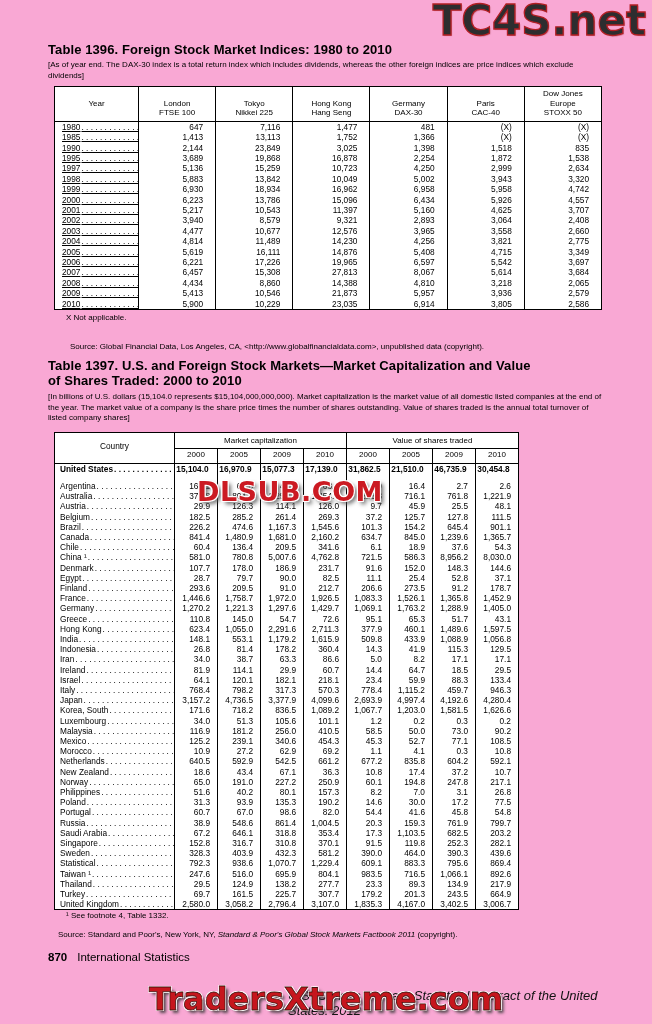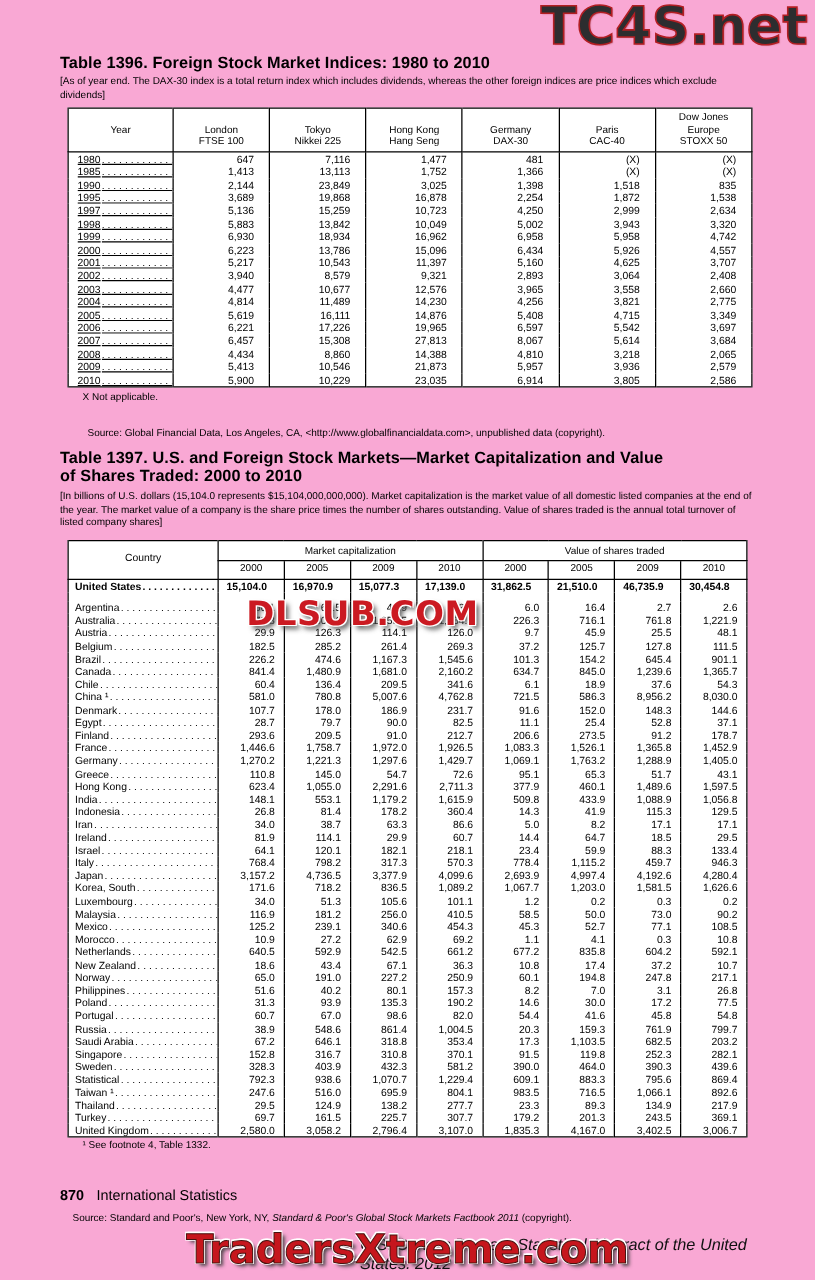--- a/index.html
+++ b/index.html
@@ -59,31 +59,31 @@
   #t1396 { left:54px; top:86px; width:548px; }
   #t1396 thead th { border-bottom:1.1px solid #000; }
   #t1396 th.yearhead { vertical-align:middle; }
   #t1396 tbody td { height:10.4px; line-height:10.4px; font-size:8.3px; vertical-align:middle; }
   #t1396 tbody td.num { padding-right:12px; }
   #t1396 td.stub { padding-left:7px;text-decoration:underline; }
   #t1396-footx { position:absolute; left:66px; top:313px; font-size:8px; }
   #t1396-src  { position:absolute; left:58px; top:342px; font-size:8px;margin-left:12px; }
 
   
-  #t1397 { left:54px; top:432px; width:544px; }
+  #t1397 { left:54px; top:432px; width:465px; }
   #t1397 thead th.hc { vertical-align:middle; border-bottom:1.1px solid #000; font-size:8.3px; }
   #t1397 thead th.grp { border-bottom:1px solid #000; padding:2.5px 0; }
   #t1397 thead tr.yr th { border-bottom:1.1px solid #000; padding:1.5px 0 3px 0; }
   #t1397 tbody td { height:10.2px; line-height:10.2px; font-size:8.3px; vertical-align:middle; }
   #t1397 tbody td.num { padding-right:7px; }
   #t1397 td.stub { padding-left:5px; }
   #t1397 tr.us td { font-weight:700;text-align:center; }
   #t1397 tr.sp td { height:7px; line-height:7px; }
   #t1397-foot1 { position:absolute; left:66px; top:911px; font-size:8px; }
-  #t1397-src  { position:absolute; left:58px; top:970px; font-size:8px; }
+  #t1397-src  { position:absolute; left:58px; top:930px; font-size:8px; }
   .ital { font-style:italic; }
 
   
   #footer-line { position:absolute; left:48px; top:951px; font-size:11.5px; }
   #footer-line .pageno { font-weight:700; margin-right:10px; }
   #credit-line { position:absolute; left:288px; top:988px; width:330px; font-size:13px; color:#111; }
 </style>
 </head>
 <body>
 
@@ -1084,21 +1084,21 @@
               <span class="dots">. . . . . . . . . . . . . . . . . . . . . . . . . . . . . . . . . . . . . . . . . . . . . . . . . . . . . . . . . . . . . . . . . . . . . . . . . . . . . . . . </span>
             </div>
           </td>
           <td class="num">69.7</td>
           <td class="num">161.5</td>
           <td class="num">225.7</td>
           <td class="num">307.7</td>
           <td class="num">179.2</td>
           <td class="num">201.3</td>
           <td class="num">243.5</td>
-          <td class="num">369.1</td>
+          <td class="num">664.9</td>
         </tr>
         <tr>
           <td class="stub">
             <div class="stubline">
               <span class="nm">United Kingdom</span>
               <span class="dots">. . . . . . . . . . . . . . . . . . . . . . . . . . . . . . . . . . . . . . . . . . . . . . . . . . . . . . . . . . . . . . . . . . . . . . . . . . . . . . . . </span>
             </div>
           </td>
           <td class="num">2,580.0</td>
           <td class="num">3,058.2</td>

